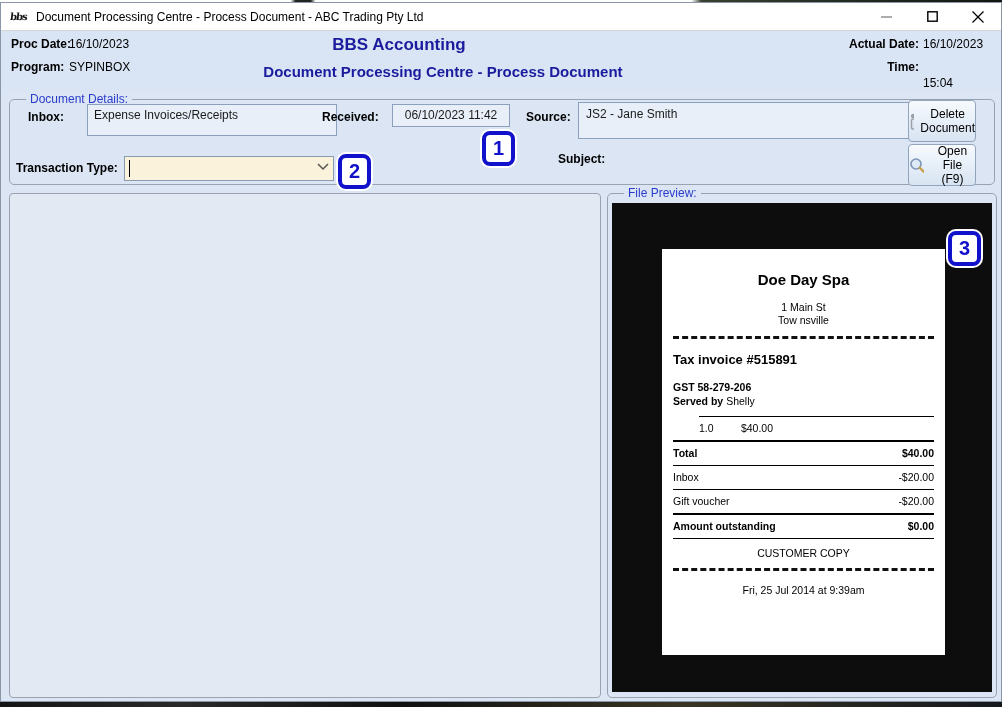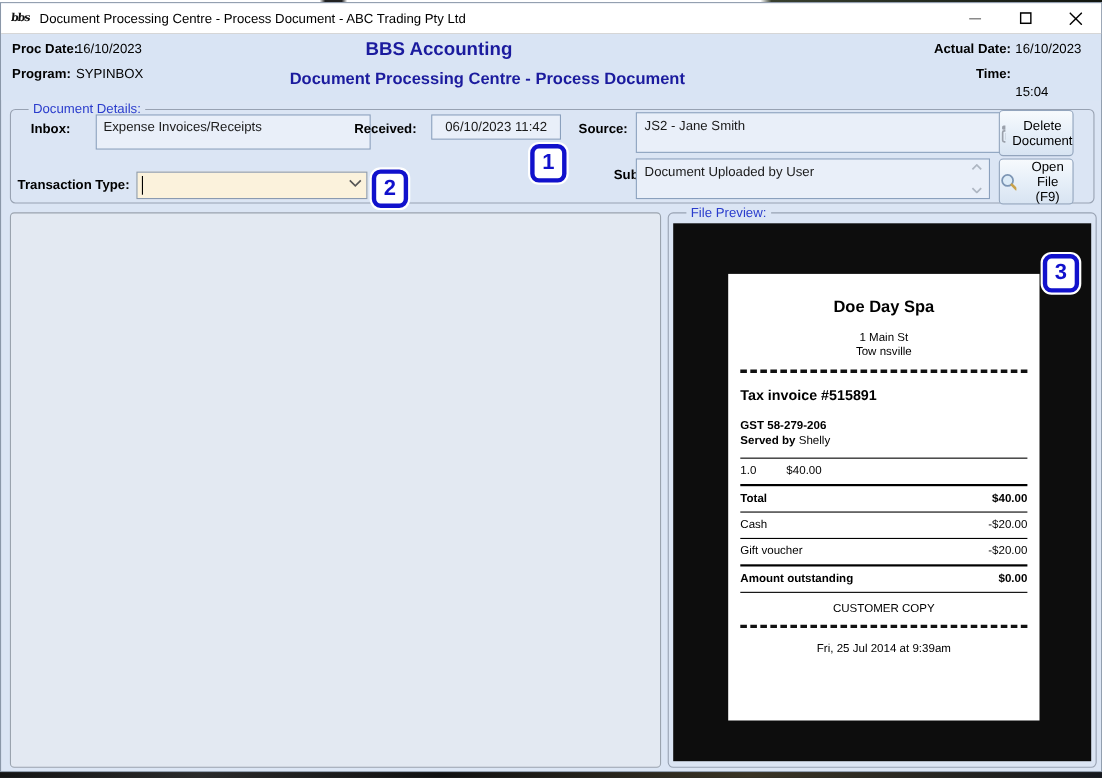--- a/index.html
+++ b/index.html
@@ -77,21 +77,21 @@
 
   .receipt { position:absolute; left:50px; top:46px; width:283px; height:406px; background:#ffffff;
     color:#000; padding:0 11px; }
   .r-store { margin-top:22px; text-align:center; font-size:15px; font-weight:bold; }
   .r-addr { text-align:center; font-size:10.5px; line-height:13px; }
   .r-addr1 { margin-top:13px; }
   .r-dash { border-top:3px dashed #111; margin-top:9px; }
   .r-inv { margin-top:13px; font-size:13px; font-weight:bold; }
   .r-sm { font-size:10.5px; line-height:14px; }
   .r-gst { margin-top:13px;font-weight:bold; }
-  .r-item { display:flex; border-top:1px solid #000; margin-top:8px; padding:4px 0 5px; font-size:10.5px; line-height:14px; }
+  .r-item { display:flex; border-top:1px solid #000; margin-top:8px; padding:4px 0 5px; font-size:10.5px; line-height:14px;margin-left:26px; }
   .r-qty { width:30px; flex:none; }
   .r-desc { flex:1; padding-right:6px; }
   .r-price { flex:none; width:44px; text-align:right; }
   .r-row { display:flex; justify-content:space-between; border-top:1px solid #000;
     padding:5px 0 6px; font-size:10.5px; }
   .r-row.bold { border-top-width:2px; font-weight:bold; }
   .r-copy { border-top:1px solid #000; text-align:center; font-size:10.5px; padding:8px 0 9px; }
   .r-foot { text-align:center; font-size:10.5px; margin-top:13px; }
 
   svg { display:block; }
@@ -160,31 +160,20 @@
             </svg>
           <svg width="10" height="6">
             <polyline points="1,1 5,5 9,1" fill="none" stroke="#aeb6c2" stroke-width="1.6"></polyline>
             </svg>
         </div>
       </div>
 
       <div class="ann" style="left:472px; top:31px;">1</div>
 
       <span class="lbl" style="left:548px; top:52px;">Subject:</span>
-      <div class="area" style="left:568px; top:44px; width:322px; height:37px;">
-        <span class="txt">Document Uploaded by User</span>
-        <div class="spinner">
-          <svg width="10" height="6">
-            <polyline points="1,5 5,1 9,5" fill="none" stroke="#aeb6c2" stroke-width="1.6"></polyline>
-            </svg>
-          <svg width="10" height="6">
-            <polyline points="1,1 5,5 9,1" fill="none" stroke="#aeb6c2" stroke-width="1.6"></polyline>
-            </svg>
-        </div>
-      </div>
 
       <span class="lbl" style="left:6px; top:61px;">Transaction Type:</span>
       <div class="combo" style="left:114px; top:56px; width:210px; height:25px;">
         <span></span>
         <div class="caret"></div>
         <svg class="dd" width="12" height="8">
           <polyline points="1,1 6,6 11,1" fill="none" stroke="#555" stroke-width="1.5"></polyline>
           </svg>
       </div>
 
@@ -242,21 +231,21 @@
           <div class="r-item">
             <span class="r-qty">1.0</span>
             <span class="r-price">$40.00</span>
           </div>
 
           <div class="r-row bold">
             <span>Total</span>
             <span>$40.00</span>
           </div>
           <div class="r-row">
-            <span>Cash</span>
+            <span>Inbox</span>
             <span>-$20.00</span>
           </div>
           <div class="r-row">
             <span>Gift voucher</span>
             <span>-$20.00</span>
           </div>
           <div class="r-row bold">
             <span>Amount outstanding</span>
             <span>$0.00</span>
           </div>

